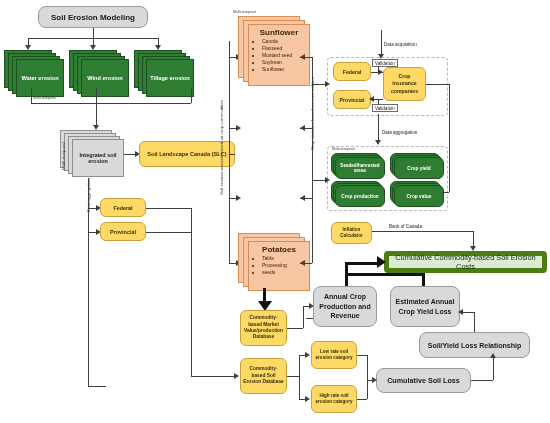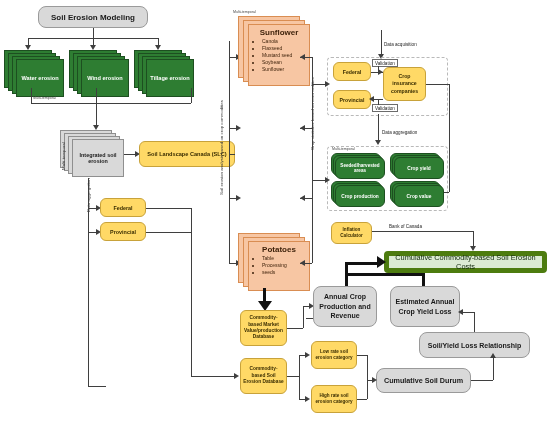--- a/index.html
+++ b/index.html
@@ -336,21 +336,21 @@
   </div>
 
   <div class="node grey-round" style="left:419px;top:332px;width:111px;height:26px;font-size:7px;">
     <span>Soil/Yield Loss Relationship</span>
   </div>
   <div class="ln v" style="left:474px;top:312px;height:20px;"></div>
   <div class="ln h" style="left:462px;top:312px;width:12px;"></div>
   <div class="arrow left" style="left:458px;top:308.5px;"></div>
 
   <div class="node grey-round" style="left:376px;top:368px;width:95px;height:25px;font-size:7.2px;">
-    <span>Cumulative Soil Durum</span>
+    <span>Cumulative Soil Loss</span>
   </div>
   <div class="ln h" style="left:471px;top:380px;width:22px;"></div>
   <div class="ln v" style="left:493px;top:358px;height:22px;"></div>
   <div class="arrow up" style="left:489.5px;top:353px;"></div>
 
   <div class="node yellow" style="left:311px;top:341px;width:46px;height:28px;font-size:4.6px;line-height:1.35;padding:0 2px;">
     <span>Low rate soil erosion category</span>
   </div>
   <div class="node yellow" style="left:311px;top:385px;width:46px;height:28px;font-size:4.6px;line-height:1.35;padding:0 2px;">
     <span>High rate soil erosion category</span>

